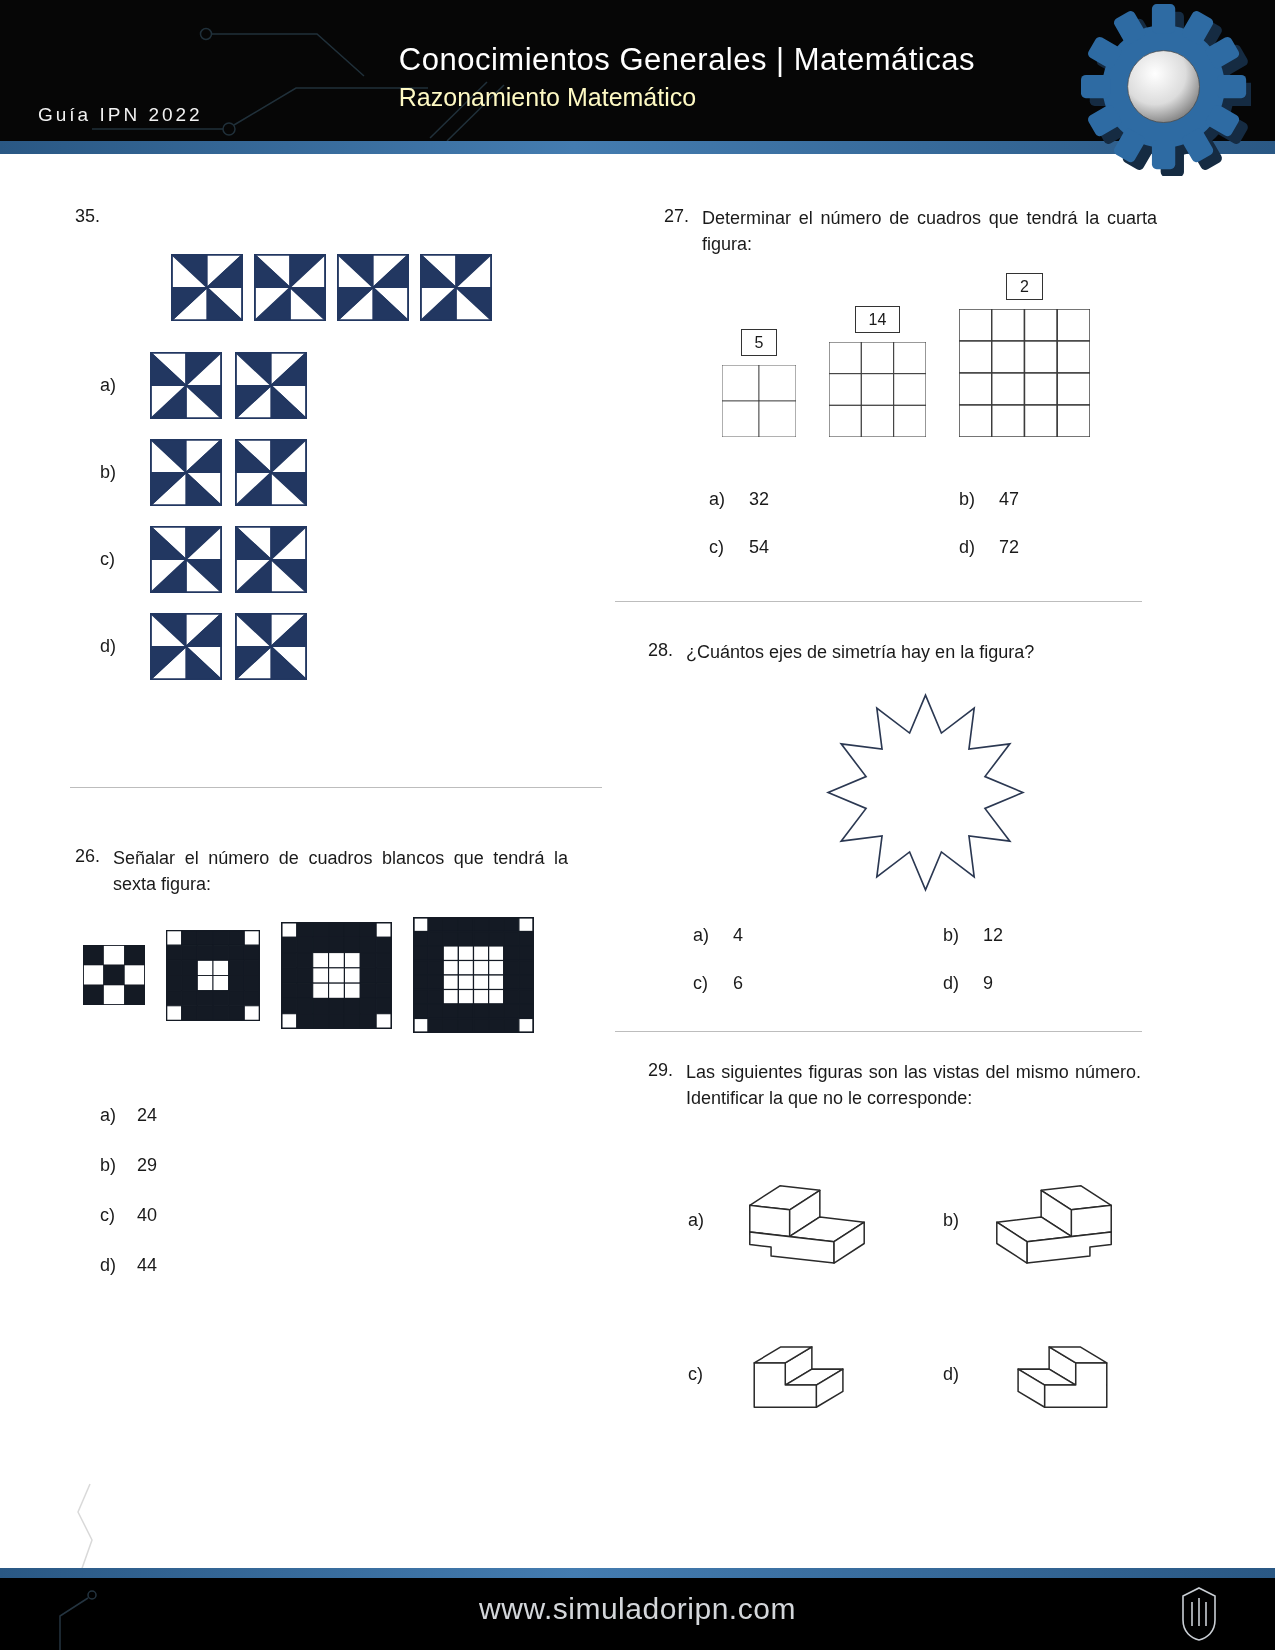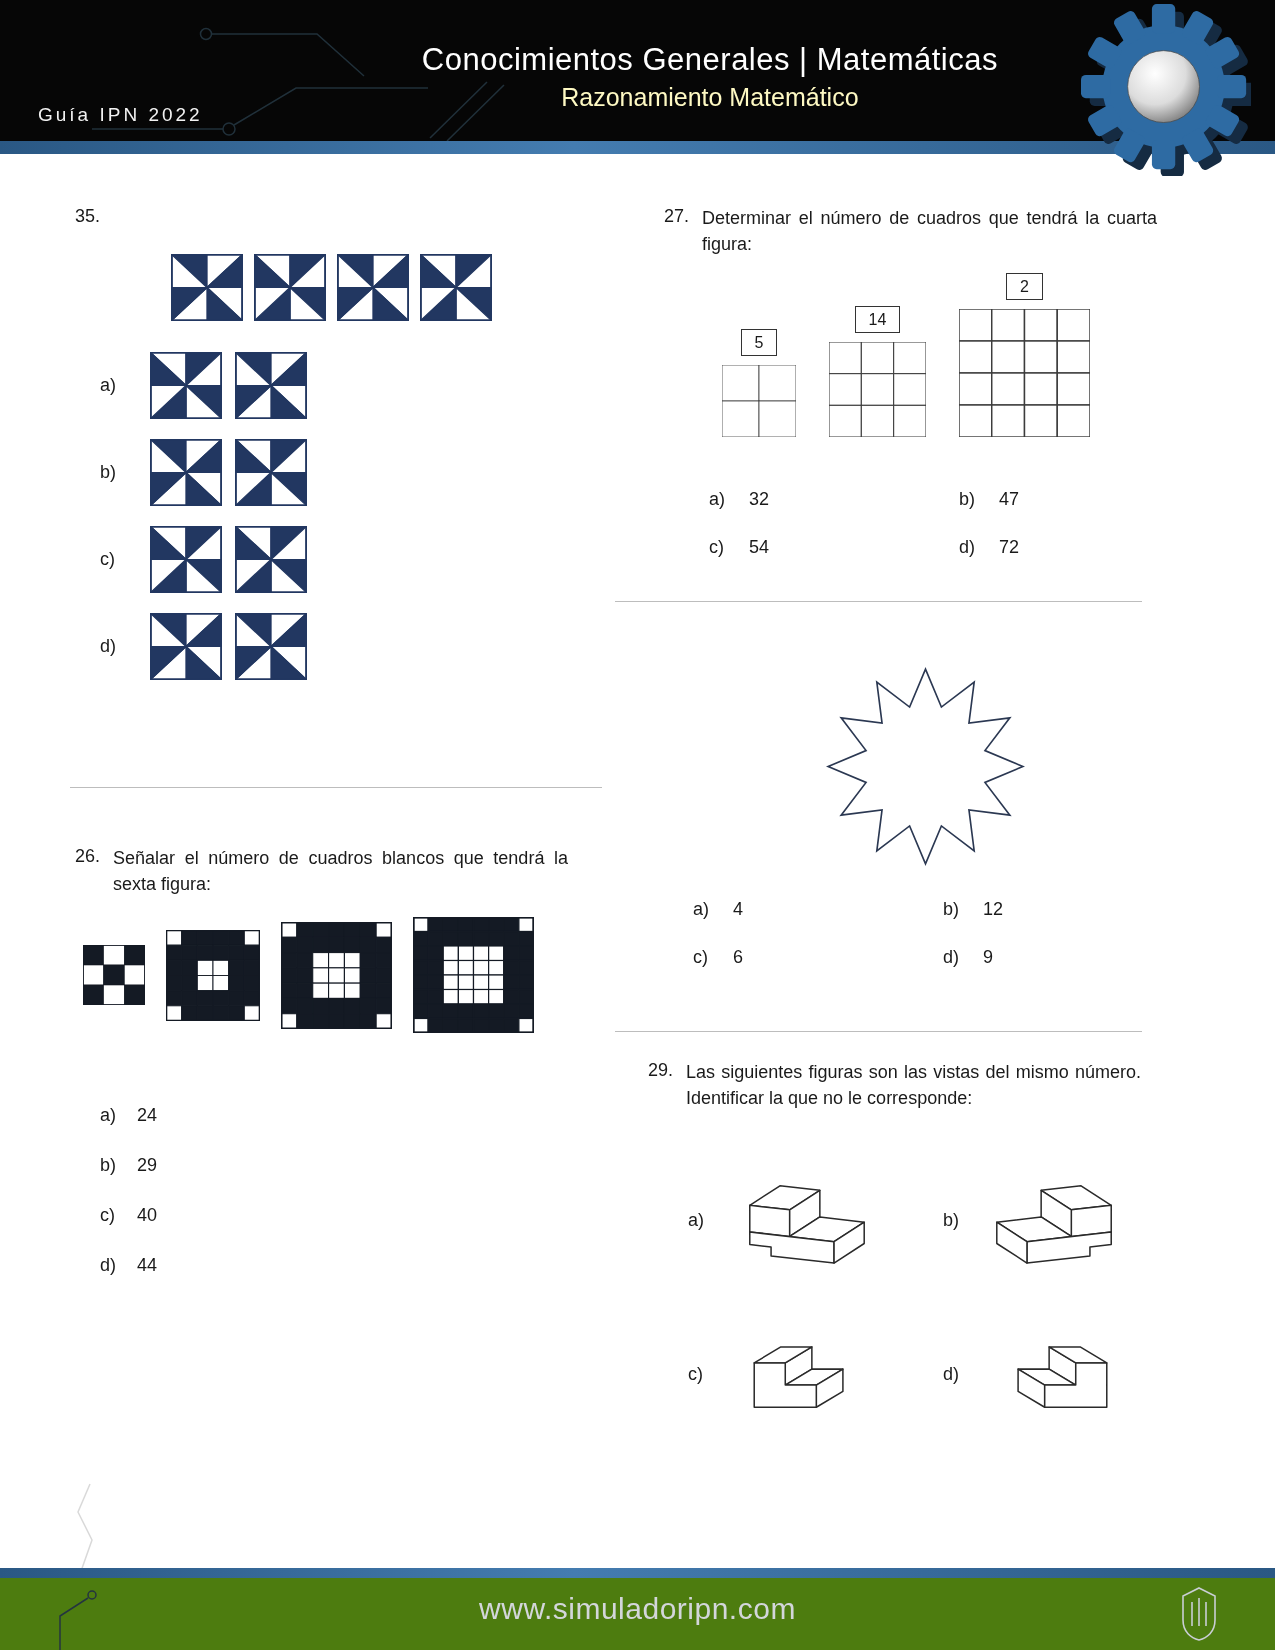--- a/index.html
+++ b/index.html
@@ -6,21 +6,21 @@
   body{margin:0;background:#ffffff}
   .page{position:relative;width:1275px;height:1650px;background:#ffffff;overflow:hidden;
         font-family:"Liberation Sans","DejaVu Sans",sans-serif;color:#1a1a1a}
 
   
   .hdr{position:absolute;top:0;left:0;width:100%;height:141px;background:#060606}
   .hdr-circuits{position:absolute;top:0;left:0}
   .hdr-stripe{position:absolute;top:141px;left:0;width:100%;height:13px;
               background:linear-gradient(90deg,#2a5884,#447cb0 45%,#2a5884)}
   .hdr-guide{position:absolute;left:38px;top:104px;font-size:19px;letter-spacing:3px;color:#f2f2f2}
-  .hdr-titles{position:absolute;top:42px;right:277px;text-align:center;color:#ffffff}
+  .hdr-titles{position:absolute;top:42px;right:300px;text-align:left;color:#ffffff}
   .hdr-title{font-size:31px;font-weight:400;letter-spacing:.5px}
   .hdr-subtitle{font-size:25px;color:#fef9c3;margin-top:5px}
   .gear{position:absolute;top:2px;right:24px;width:170px;height:174px;z-index:6}
   .gear svg{width:100%;height:100%;display:block}
 
   
   .q{position:absolute;font-size:18px}
   .q25{left:75px;top:206px;width:530px}
   .q26{left:75px;top:846px;width:530px}
   .q27{left:664px;top:206px;width:505px}
@@ -69,21 +69,21 @@
   
   .q29-grid{display:grid;grid-template-columns:1fr 1fr;row-gap:52px;margin-top:58px}
   .q29-cell{display:flex;align-items:center;gap:16px}
   .q29-cell .opt-label{flex:0 0 28px;margin-left:40px}
   .solid{width:142px;height:102px}
   .solid svg{width:100%;height:100%;display:block}
 
   
   .ftr-stripe{position:absolute;left:0;top:1568px;width:100%;height:10px;
               background:linear-gradient(90deg,#2a5884,#447cb0 45%,#2a5884)}
-  .ftr{position:absolute;left:0;top:1578px;width:100%;height:72px;background:#4d7c0f}
+  .ftr{position:absolute;left:0;top:1578px;width:100%;height:72px;background:#000000}
   .ftr-url{position:absolute;width:100%;text-align:center;top:14px;font-size:30px;color:#d3d6da;letter-spacing:.5px}
   .ftr-logo{position:absolute;right:56px;top:8px;width:40px;height:56px}
   .ftr-circuits{position:absolute;left:0;top:0}
   .zigzag{position:absolute;left:72px;top:1482px}
 </style>
 </head>
 <body>
 
 <div class="page">
 
@@ -615,20 +615,24 @@
       <div class="opt-cell">
         <span class="opt-label">d)</span>
         <span class="opt-value">72</span>
       </div>
     </div>
   </section>
 
   <div class="divider div-r1"></div>
 
   <section class="q q28">
+    <div class="q-head">
+      <span class="q-num">28.</span>
+      <span class="q-text">¿Cuántos ejes de simetría hay en la figura?</span>
+    </div>
     <div class="star-wrap">
       <svg viewBox="0 0 200 200">
         <polygon fill="none" stroke="#2b3852" stroke-width="1.6" stroke-linejoin="miter" points="100,5 115.5,42 147.5,17.7 142.4,57.6 182.3,52.5 158,84.5 195,100 158,115.5 182.3,147.5 142.4,142.4 147.5,182.3 115.5,158 100,195 84.5,158 52.5,182.3 57.6,142.4 17.7,147.5 42,115.5 5,100 42,84.5 17.7,52.5 57.6,57.6 52.5,17.7 84.5,42"></polygon>
       </svg>
     </div>
     <div class="opt-grid">
       <div class="opt-cell">
         <span class="opt-label">a)</span>
         <span class="opt-value">4</span>
       </div>

